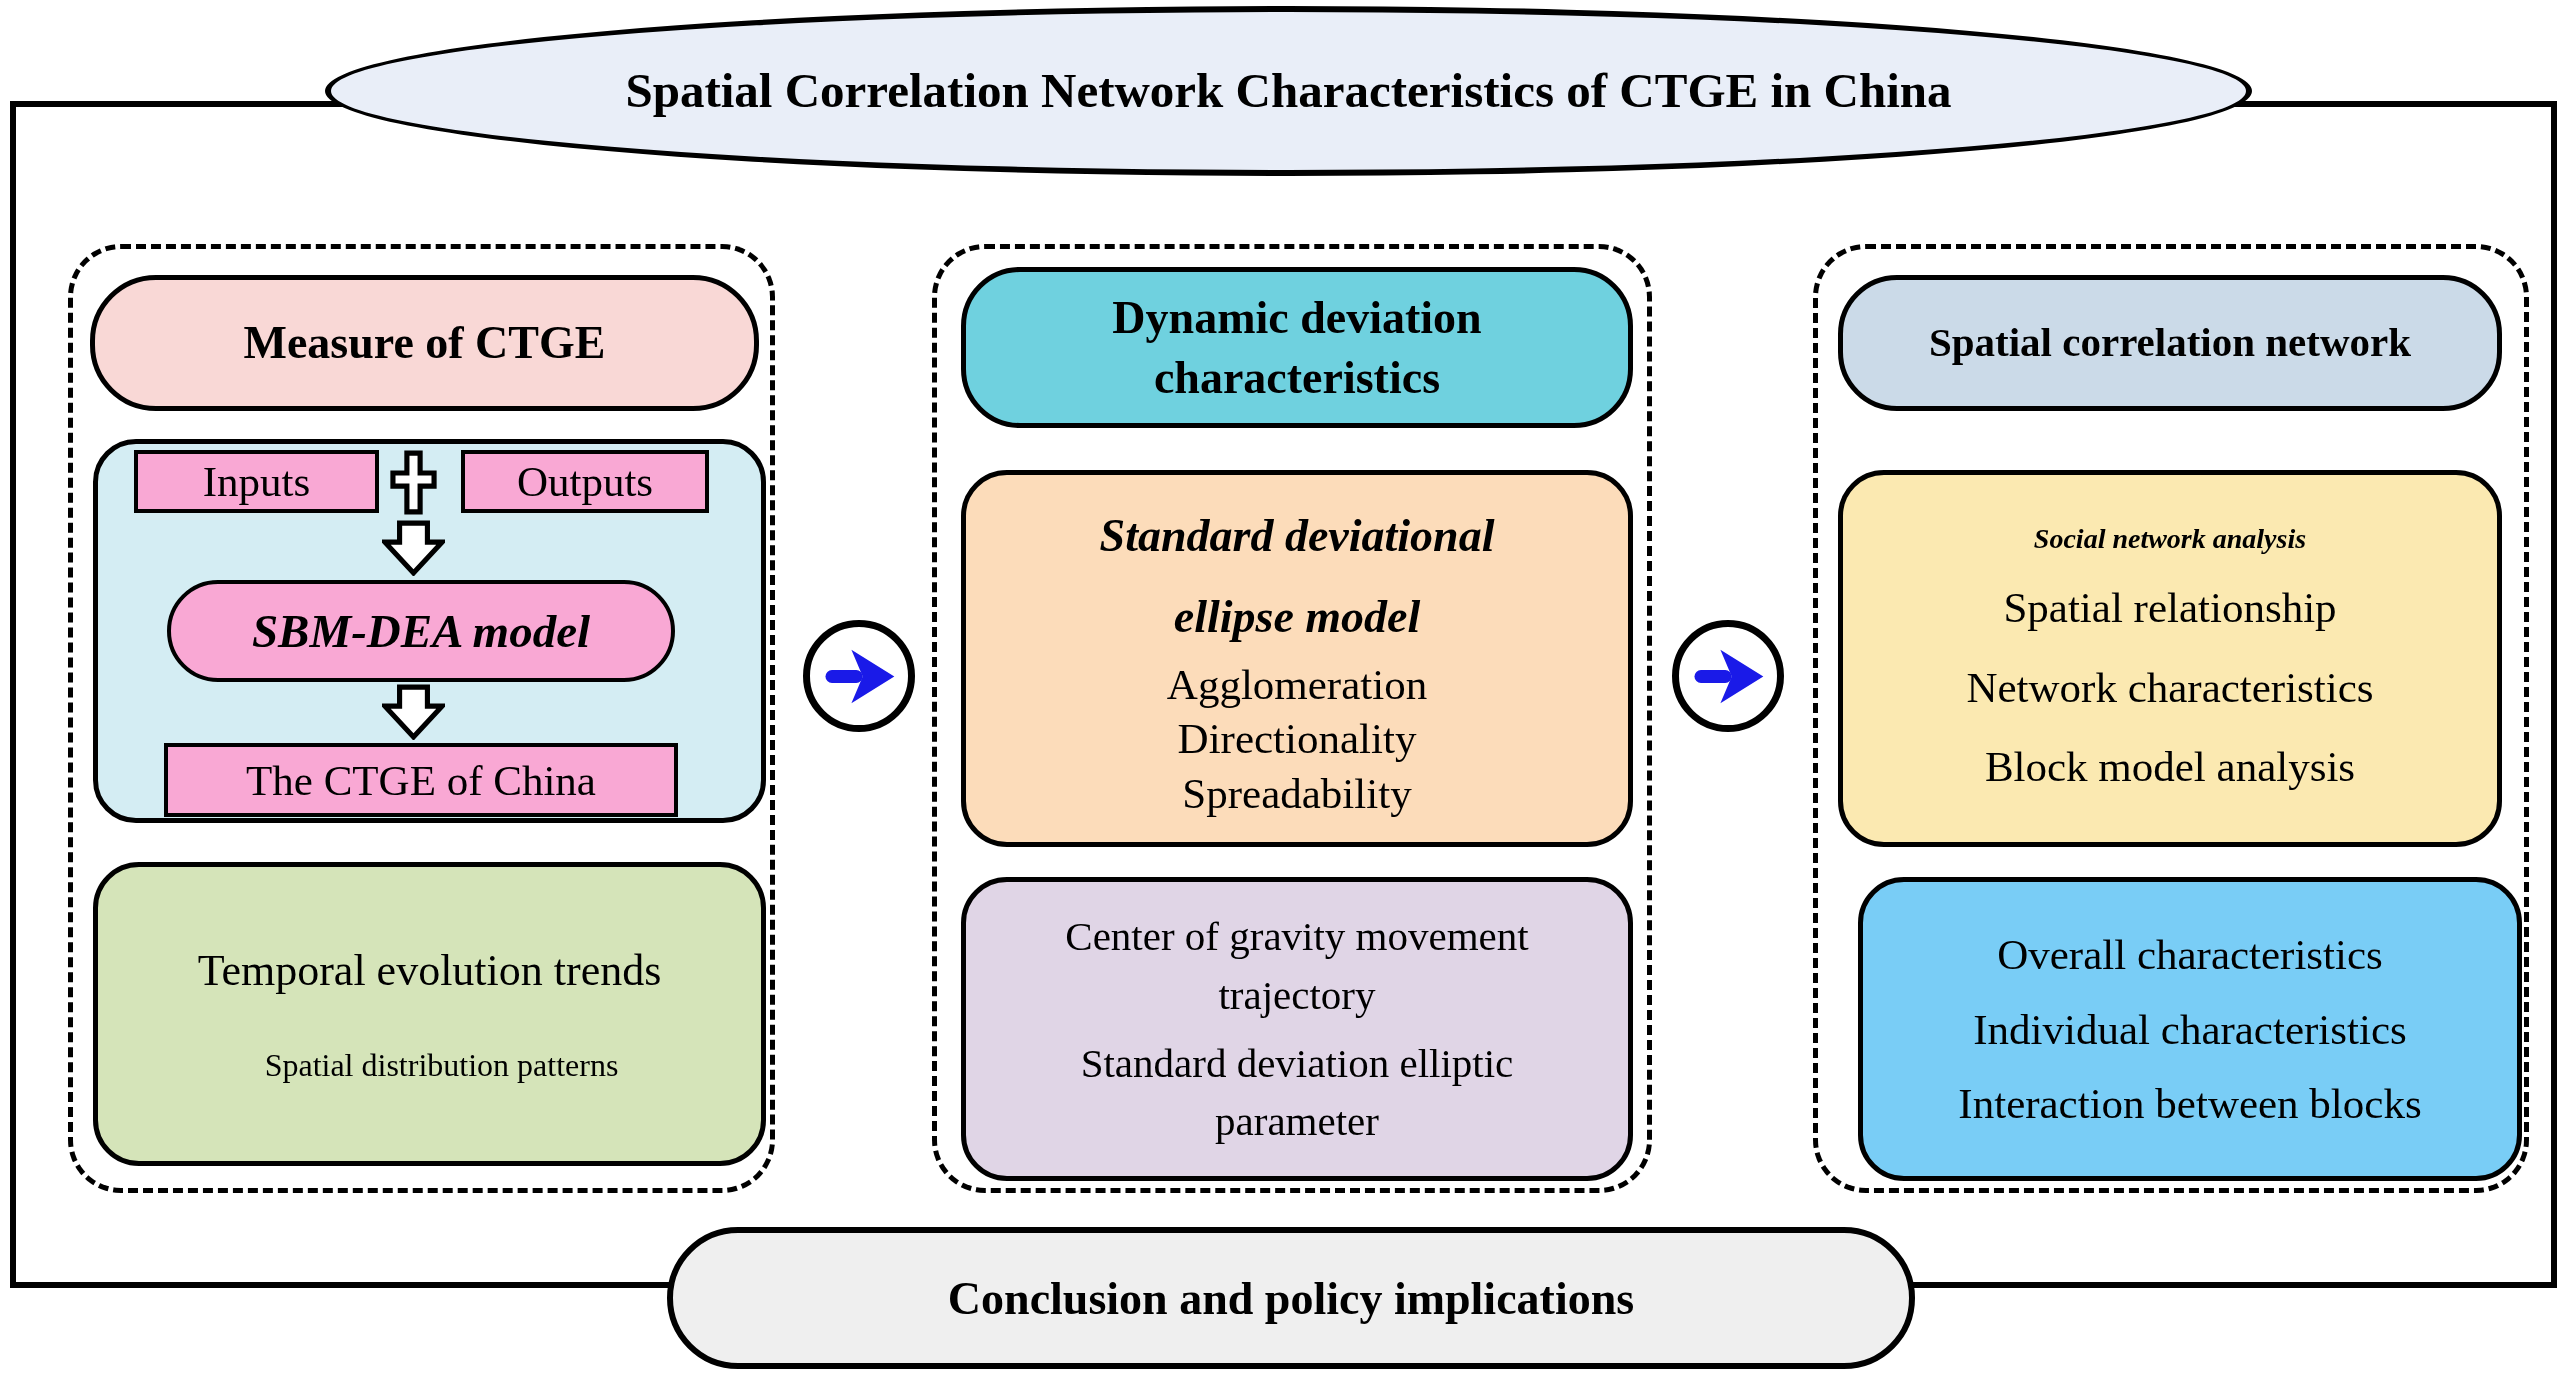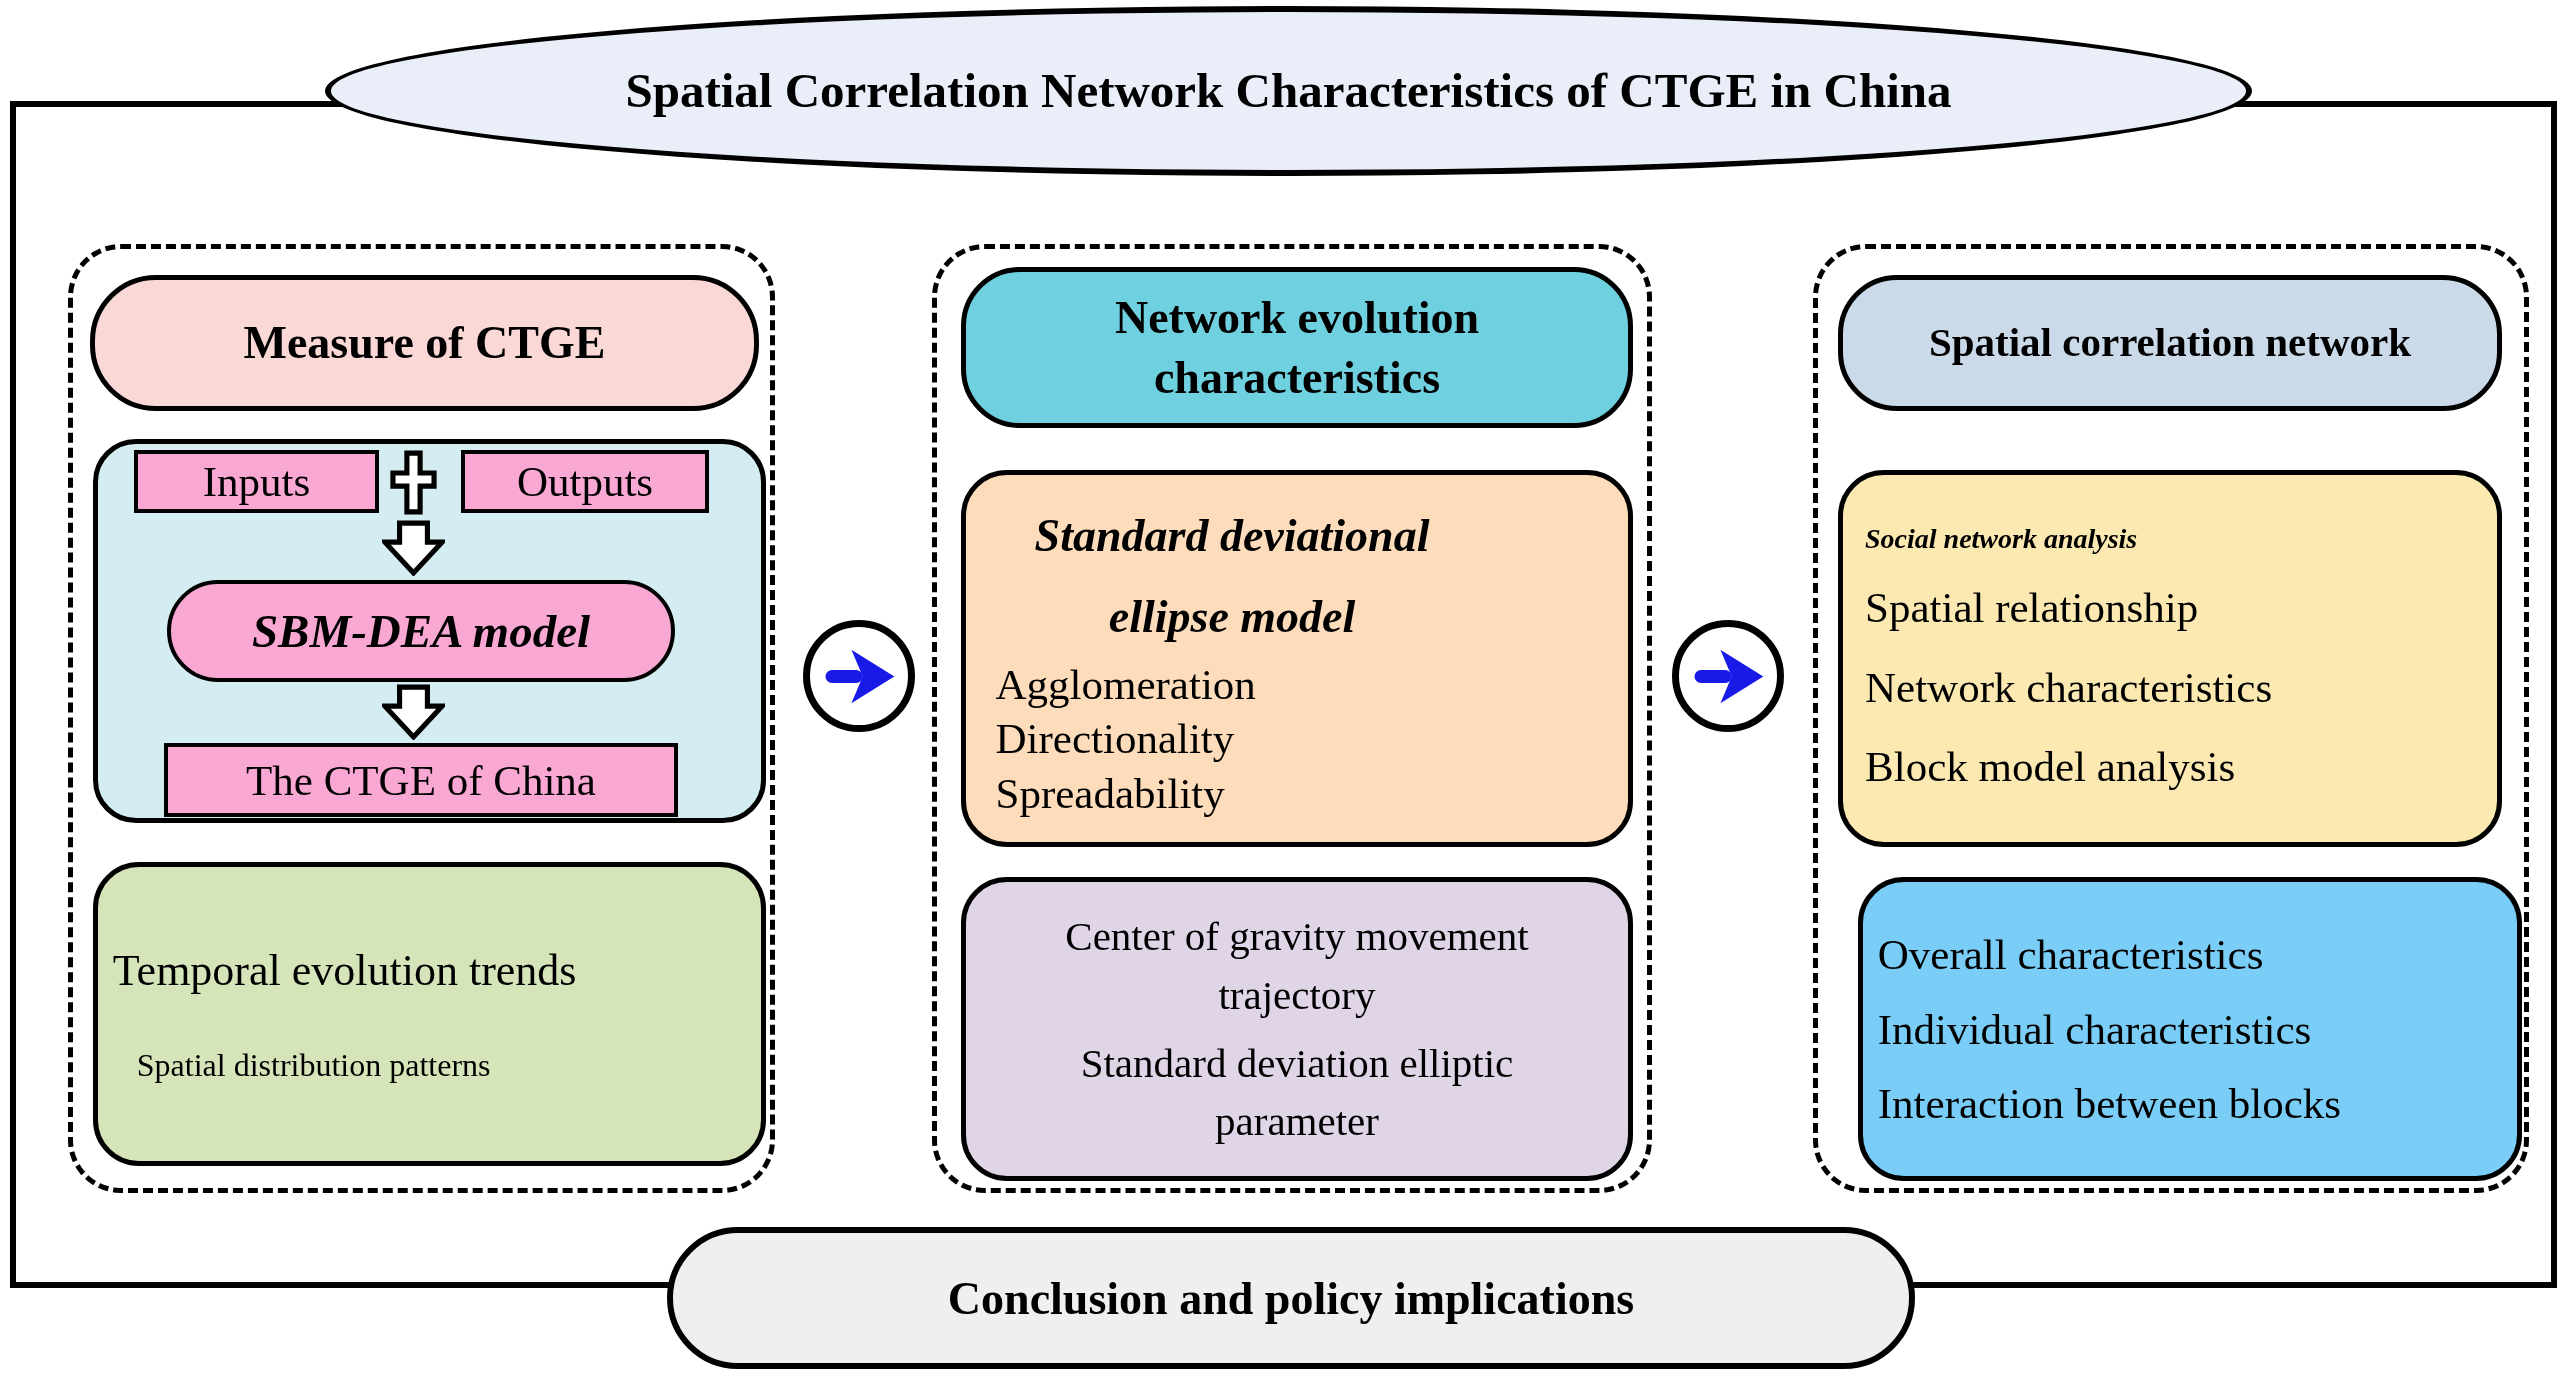--- a/index.html
+++ b/index.html
@@ -1,19 +1,19 @@
 <!DOCTYPE html>
 <html style="font-size:11.8px"><head>
 <meta charset="utf-8">
 <style>
   html,body{margin:0;padding:0;background:#ffffff;}
   body{width:2576px;height:1395px;position:relative;font-family:"Liberation Serif",serif;color:#000;}
   .abs{position:absolute;box-sizing:border-box;}
   .center{display:flex;align-items:center;justify-content:center;text-align:center;}
-  .colflex{display:flex;flex-direction:column;align-items:flex-start;justify-content:space-evenly;text-align:center;}
+  .colflex{display:flex;flex-direction:column;align-items:center;justify-content:space-evenly;text-align:center;}
 
   
   .frame{left:10.3px;top:101px;width:2547px;height:1187px;border:6.6px solid #000;background:transparent;}
 
   
   .ellipse{left:325px;top:5.9px;width:1927px;height:170px;border:6.6px solid #000;border-radius:50%;
            font-size:49px;font-weight:bold;}
 
   
   .stadium{left:667px;top:1227px;width:1248px;height:142px;border:6.6px solid #000;border-radius:74px;
@@ -121,21 +121,21 @@
 <div class="abs flow-circle fc1 center">
   <svg width="81" height="81" viewBox="0 0 100 100">
     <path d="M16 50 H46" stroke="#1A1AE8" stroke-width="16" stroke-linecap="round" fill="none"></path>
     <polygon points="40,17 93,50 40,83 54,50" fill="#1A1AE8"></polygon>
   </svg>
 </div>
 
 <div class="abs dashed col2"></div>
 
 <div class="abs box teal-hdr center hdr" style="background:#6FD1DF;">
-  <span>Network evolution characteristics</span>
+  <span>Dynamic deviation characteristics</span>
 </div>
 
 <div class="abs box orange-box colflex" style="background:#FCDCBA;">
   <div class="method-title" style="max-width:473px;">Standard deviational ellipse model</div>
   <span class="item">Agglomeration</span>
   <span class="item">Directionality</span>
   <span class="item">Spreadability</span>
 </div>
 
 <div class="abs box purple-box colflex" style="background:#E0D5E6;">

